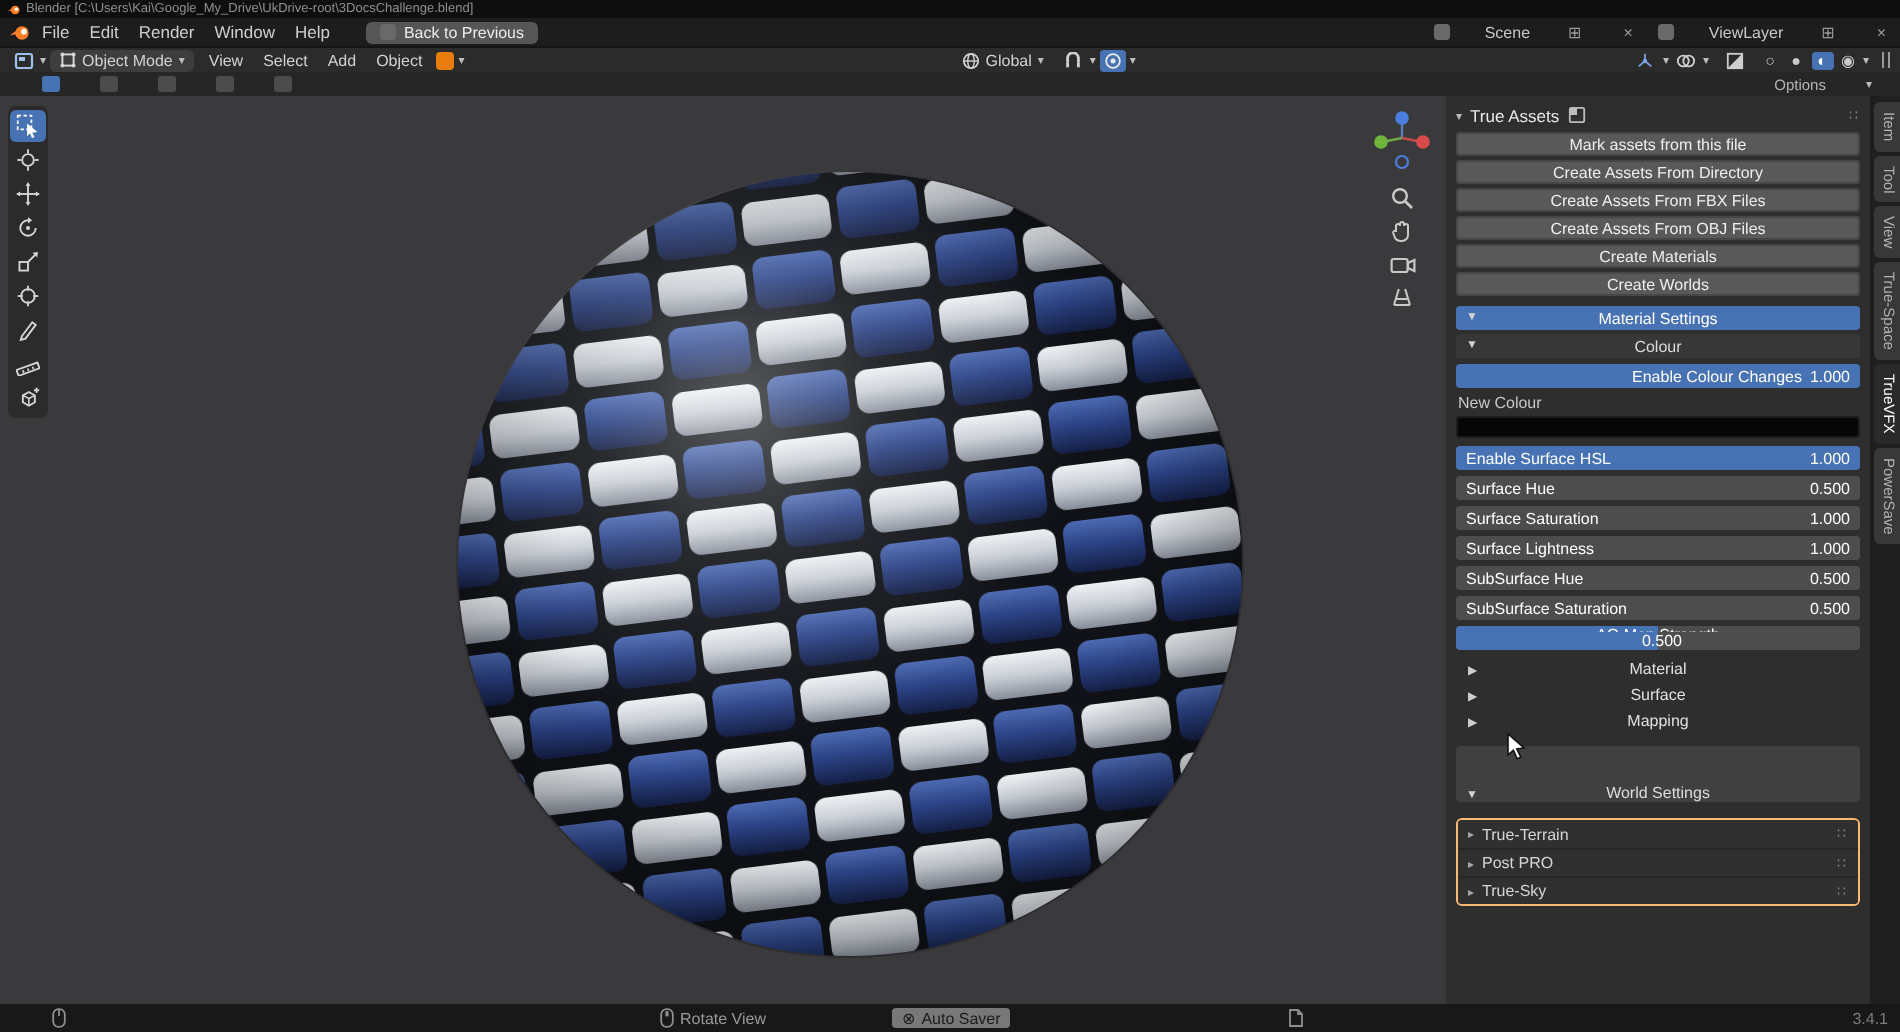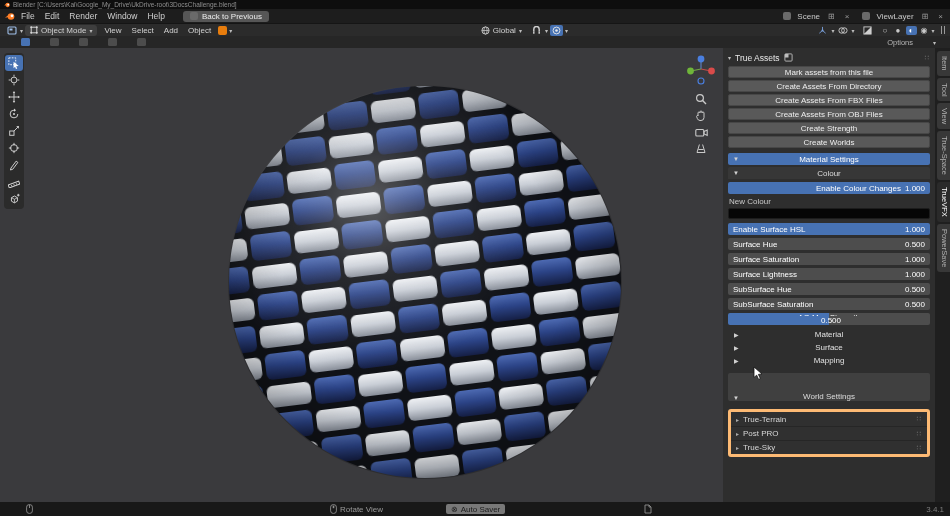--- a/index.html
+++ b/index.html
@@ -10,21 +10,21 @@
   
   .titlebar { position:absolute; top:0; left:0; right:0; height:9px; background:#0e0e0e;
     color:#8f8f8f; font-size:6.5px; display:flex; align-items:center; gap:3px; padding:0 4px; }
   .menubar { position:absolute; top:9px; left:0; right:0; height:14px; background:#1d1d1d;
     display:flex; align-items:center; font-size:8.5px; color:#cfcfcf; padding:0 5px; gap:1px; }
   .hrow { display:flex; align-items:center; }
   .menu-item { padding:0 5px; cursor:default;text-align:center; }
   .back-btn { background:#565656; color:#ececec; border-radius:3px; padding:1px 7px;
     font-size:8px; display:flex; gap:4px; align-items:center; margin-left:12px; height:11px; }
   .flex-sp { flex:1; }
-  .hdr-widget { display:flex; align-items:center; gap:6px; font-size:8px; color:#c9c9c9; margin-left:10px; }
+  .hdr-widget { display:flex; align-items:center; gap:17px; font-size:8px; color:#c9c9c9; margin-left:10px; }
   .wbtn { color:#9a9a9a; font-size:8px; padding:0 2px; }
   .mini-sq { width:8px; height:8px; background:#6a6a6a; border-radius:2px; display:inline-block; }
 
   .vheader { position:absolute; top:23px; left:0; right:0; height:13px; background:#2b2b2b;
     border-top:1px solid #151515; display:flex; align-items:center; font-size:8px;
     color:#d2d2d2; padding:0 5px; gap:2px; }
   .mode-select { background:#3e3e3e; border-radius:3px; height:11px; display:flex;
     align-items:center; gap:3px; padding:0 5px; }
   .caret { font-size:6px; color:#bdbdbd; }
   .orange-chip { width:9px; height:9px; border-radius:2px; background:#e87d0d; display:inline-block; }
@@ -72,21 +72,21 @@
     display:flex; align-items:flex-end; justify-content:center; position:relative; }
   .hdr-caret { position:absolute; left:5px; font-size:6px; color:#d2d2d2; }
   .np-slider { height:12px; border-radius:2px; display:flex; align-items:center;
     padding:0 5px; margin:3px 0; color:#fff; }
   .sl-lbl { flex:1; overflow:hidden; white-space:nowrap; }
   .sl-val { margin-left:4px; }
   .np-label { margin:3px 1px 2px; color:#c8c8c8; }
   .swatch { height:11px; border-radius:2px; background:#060606; border:1px solid #1c1c1c; margin-bottom:4px; }
   .np-sub { height:13px; display:flex; align-items:center; justify-content:center; position:relative; color:#e0e0e0; }
   .np-sub .caretL { position:absolute; left:6px; font-size:6px; color:#cfcfcf; }
-  .np-collapsed { margin-top:8px; border:3px solid #fdba74; border-radius:3px; overflow:hidden; }
+  .np-collapsed { margin-top:8px; border:1px solid #fdba74; border-radius:3px; overflow:hidden; }
   .cpanel { height:14px; background:#303030; border-top:1px solid #262626; display:flex;
     align-items:center; gap:4px; padding:0 5px; color:#d6d6d6; }
   .cpanel:first-child { border-top:none; }
   .cp-caret { font-size:6px; color:#a8a8a8; }
 
   
   .tabstrip { position:absolute; right:0; top:0; bottom:0; width:15px; background:#1f1f1f;
     display:flex; flex-direction:column; gap:2px; padding-top:3px; }
   .tab { writing-mode:vertical-rl; font-size:7.5px; color:#b2b2b2; background:#383838;
     border-radius:3px 0 0 3px; padding:5px 1px; margin-left:2px; text-align:center; }
@@ -383,21 +383,21 @@
             <rect x="1" y="1" width="4" height="4" fill="#bdbdbd"></rect>
           </svg>
         <span class="grip">∷</span>
       </div>
 
       <div id="np-buttons">
           <div class="np-btn">Mark assets from this file</div>
           <div class="np-btn">Create Assets From Directory</div>
           <div class="np-btn">Create Assets From FBX Files</div>
           <div class="np-btn">Create Assets From OBJ Files</div>
-          <div class="np-btn">Create Strength</div>
+          <div class="np-btn">Create Materials</div>
           <div class="np-btn">Create Worlds</div>
         </div>
 
       <div class="hdr-blue">
         <span class="hdr-caret">▼</span>
         <span>Material Settings</span>
       </div>
 
       <div class="hdr-sub">
         <span class="hdr-caret">▼</span>

